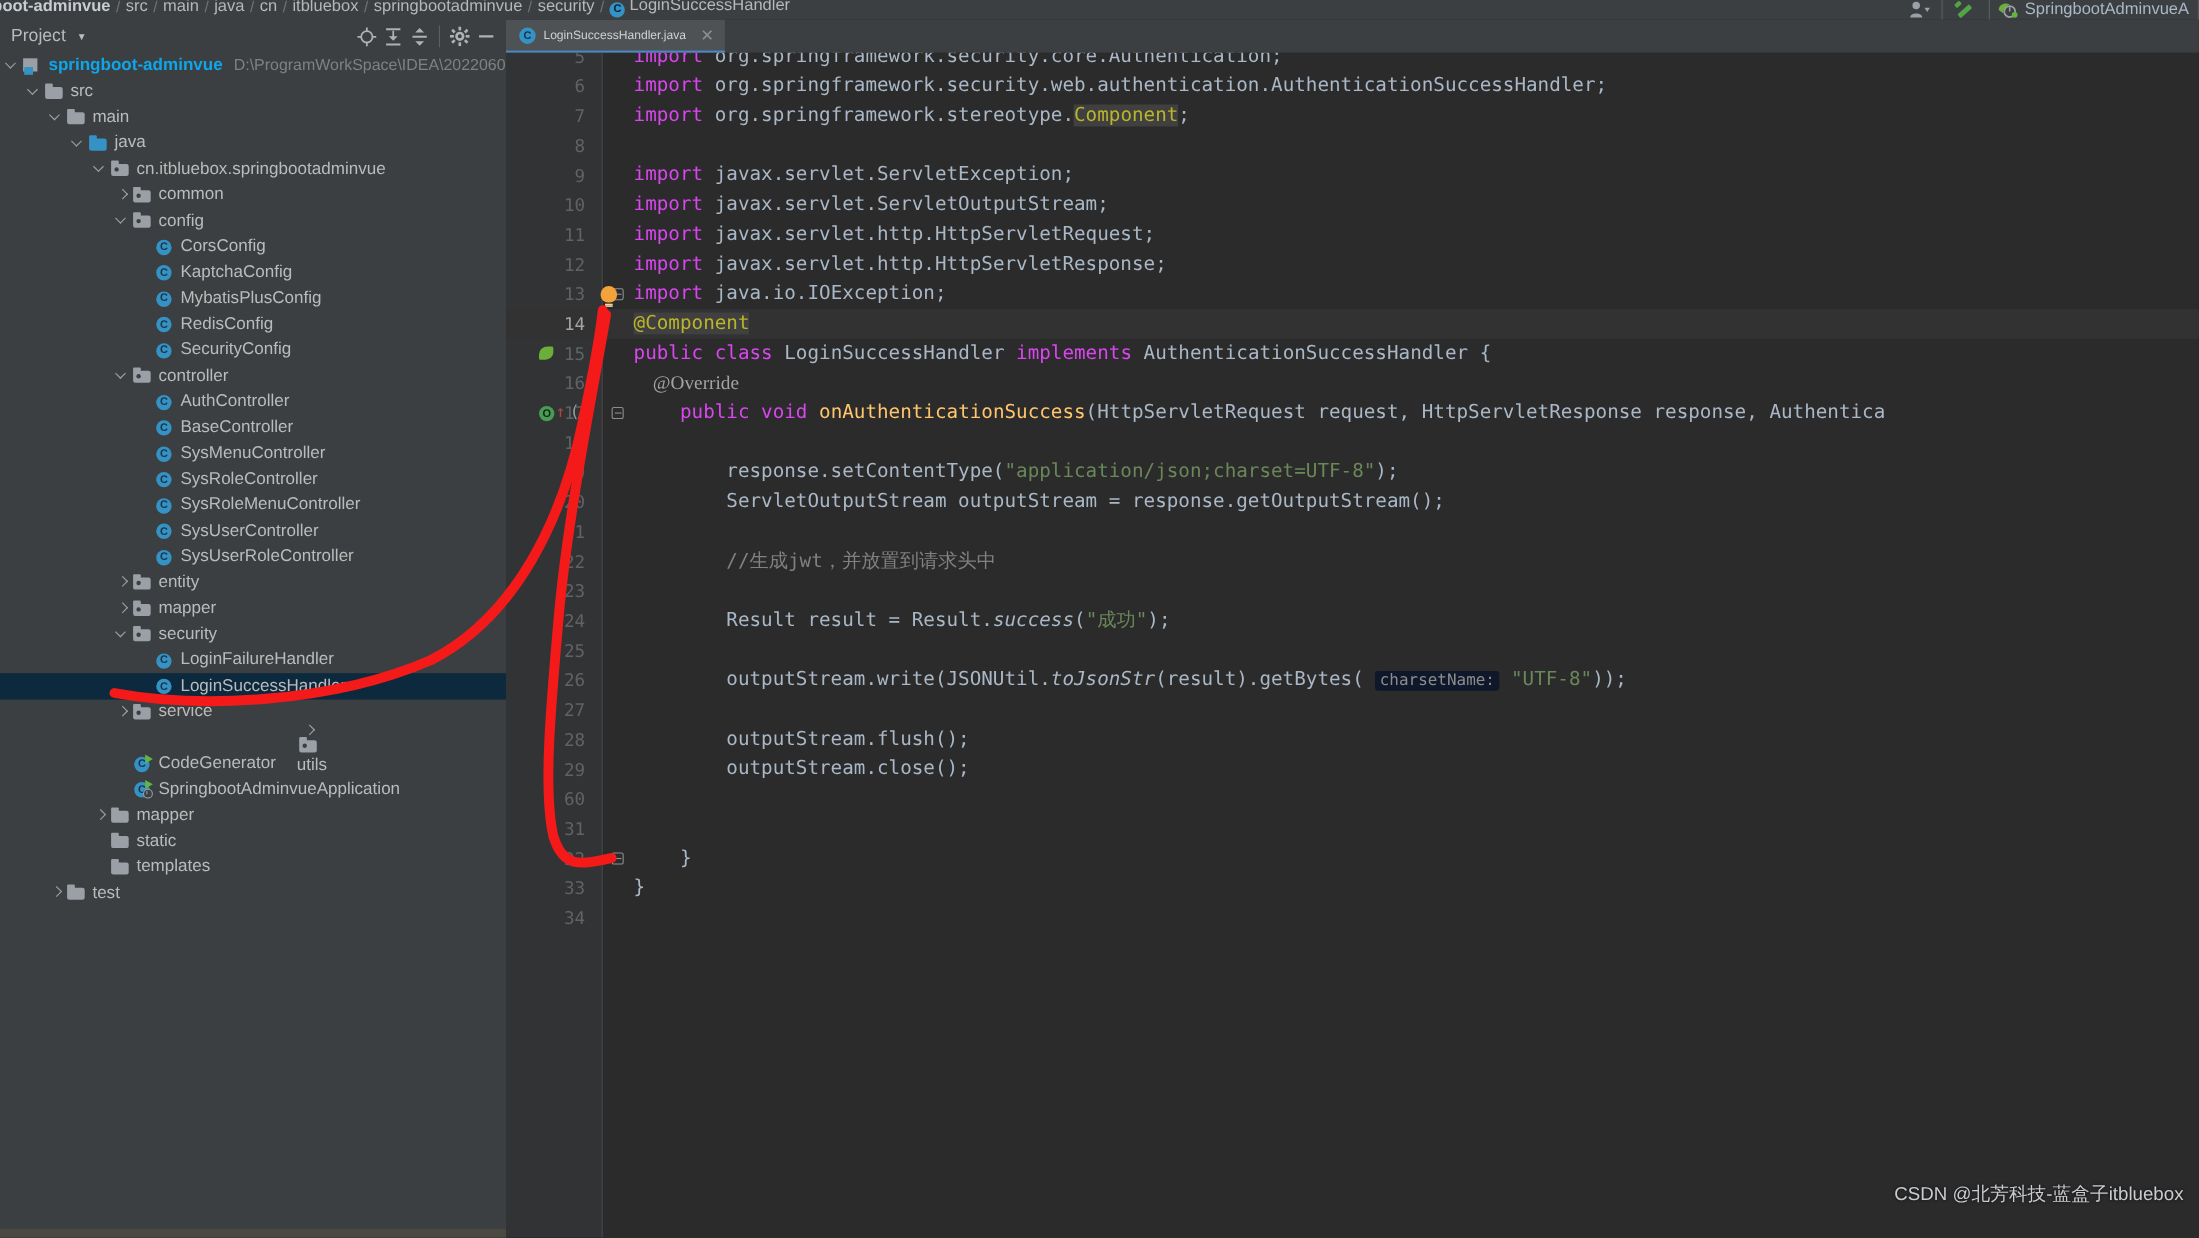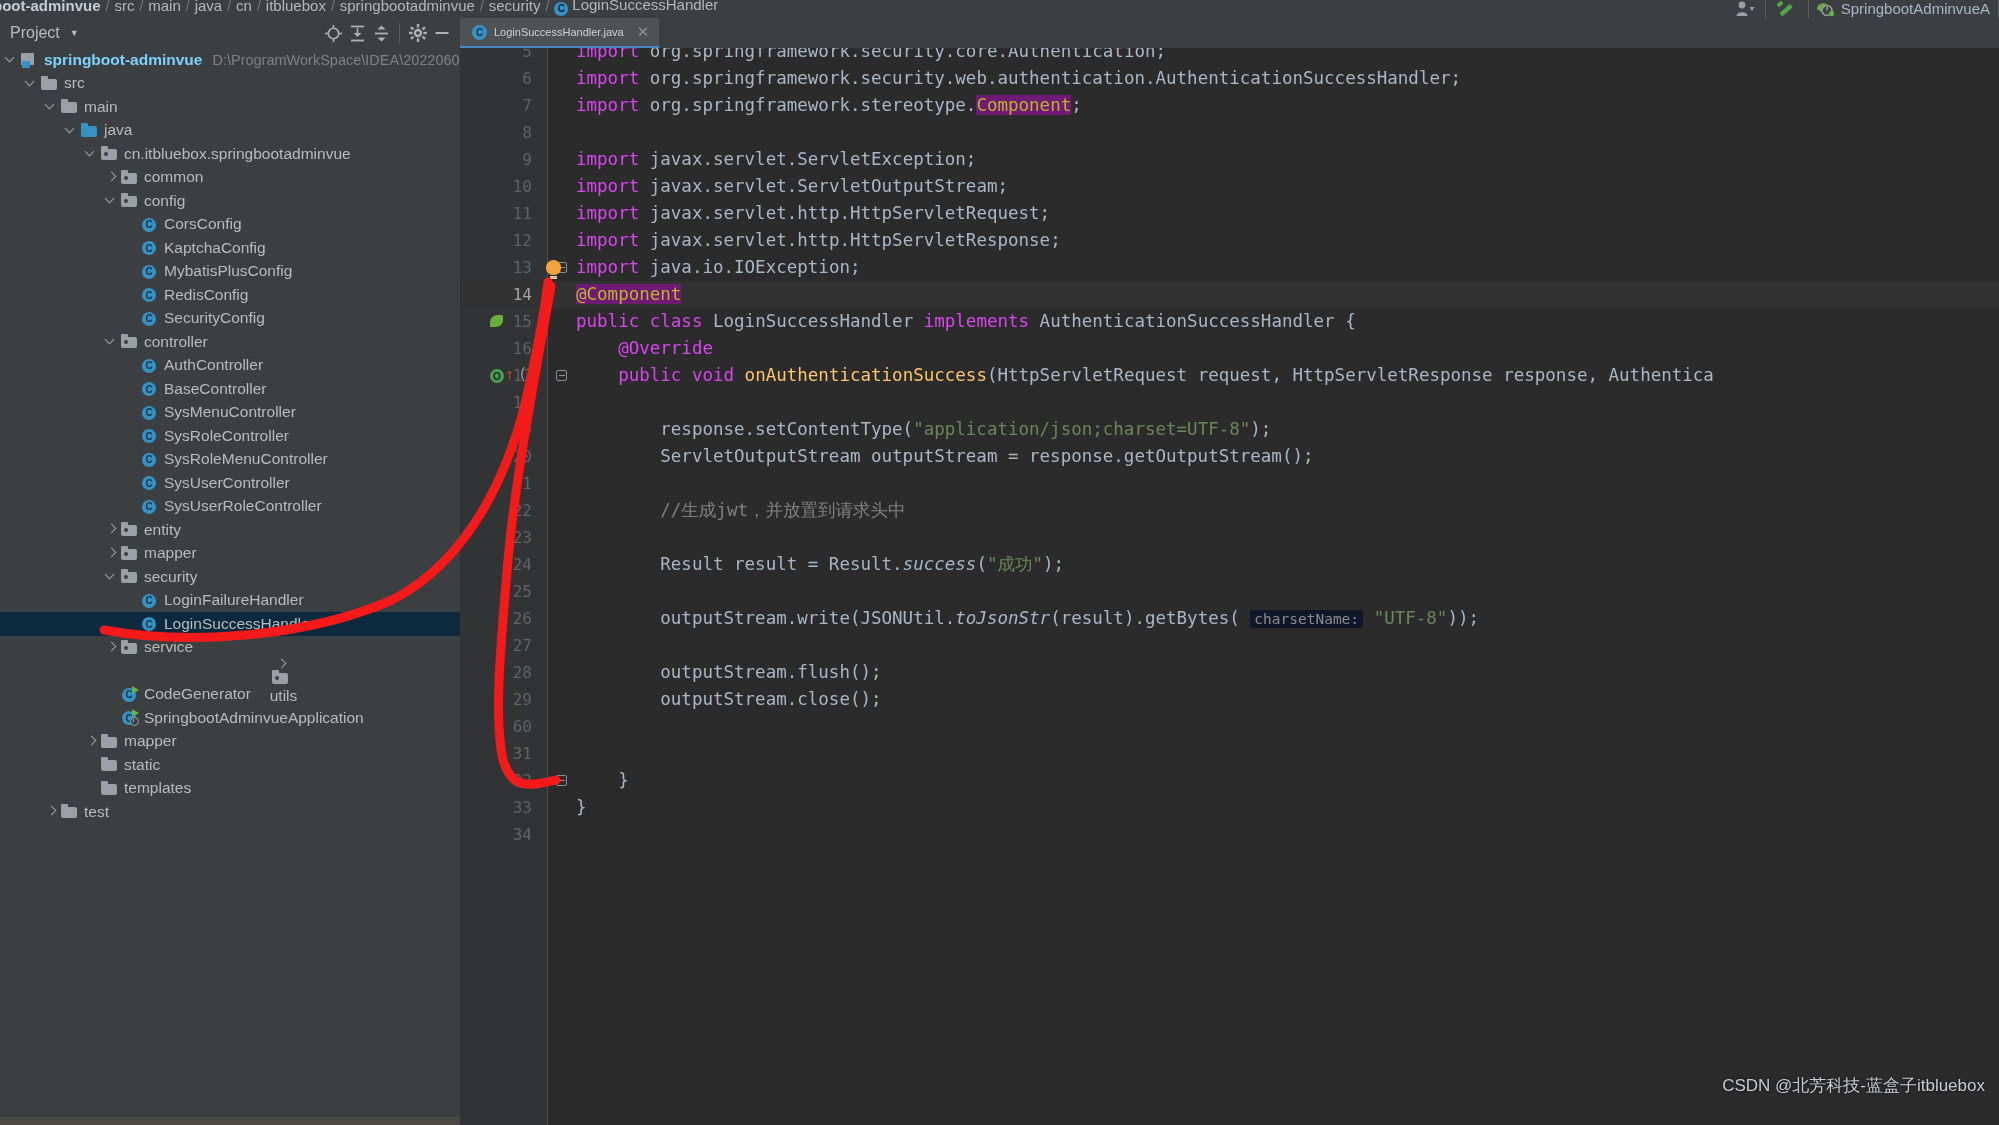--- a/index.html
+++ b/index.html
@@ -110,21 +110,21 @@
   }
   .spring-ring::after { content:''; position:absolute; left:2.3px; top:0.6px; width:1.2px; height:3px; background:#9aa0a6; }
 
   .module-badge {
     position:absolute; left:0; top:0; width:16px; height:15px;
   }
   .module-badge .mb-body { position:absolute; left:0; top:1px; width:13px; height:12px; background:#9aa0a6; }
   .module-badge .mb-blue { position:absolute; left:1px; bottom:-1px; width:8px; height:7px; background:#3592c4; }
 
   .tree-label { color:#bbbbbb; }
-  .tree-label.bold { font-weight: bold; color: #7dd3fc; }
+  .tree-label.bold { font-weight: bold; color: #0ea5e9; }
   .tree-path { color: #808080; font-size: 14.5px; margin-left: 10px; }
 
   
   #editor-area {
     position: absolute; left: 460px; top: 18px; width: 1539px; height: 1107px;
     background: #2b2b2b;
   }
   #tabs-strip {
     position: absolute; left: 0; top: 0; width: 1539px; height: 30px;
     background: #3c3f41;
@@ -163,22 +163,22 @@
     position:absolute; left:0; width:72px; text-align:right;
     color:#606366; font-family:"DejaVu Sans Mono", monospace; font-size:16px;
   }
   .ln.active { color:#a4a3a3; }
   .code-text { position:absolute; left:116px; }
 
   
   .kw  { color:#d946ef;margin-top:23px; }
   .str { color:#6a8759; }
   .cmt { color:#808080; }
-  .ann { color:#d946ef; }
-  .ann-hl { color:#bbb529; background:#701a75; }
+  .ann { color:#a3a3a3;font-family:Liberation Serif, serif; }
+  .ann-hl { color:#bbb529; background:#404040; }
   .fn  { color:#ffc66d; }
   .itl { font-style: italic; }
   .param-hint {
     color:#8c8c8c; background:#0f172a; border-radius:3px;
     padding:1px 4px; font-size:14.5px; font-family:"DejaVu Sans Mono", monospace;
   }
 
   
   .g-fold {
     position:absolute; width:11px; height:11px; border:1.4px solid #8c8f91;

